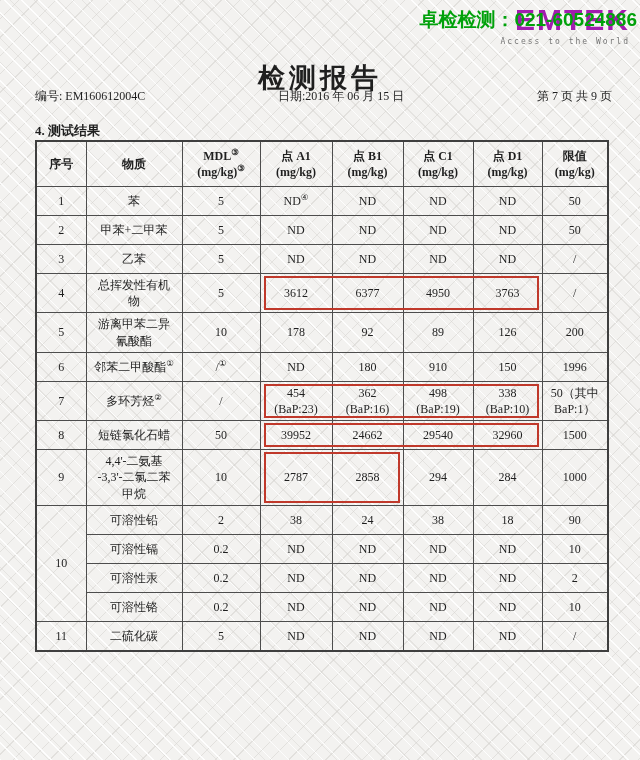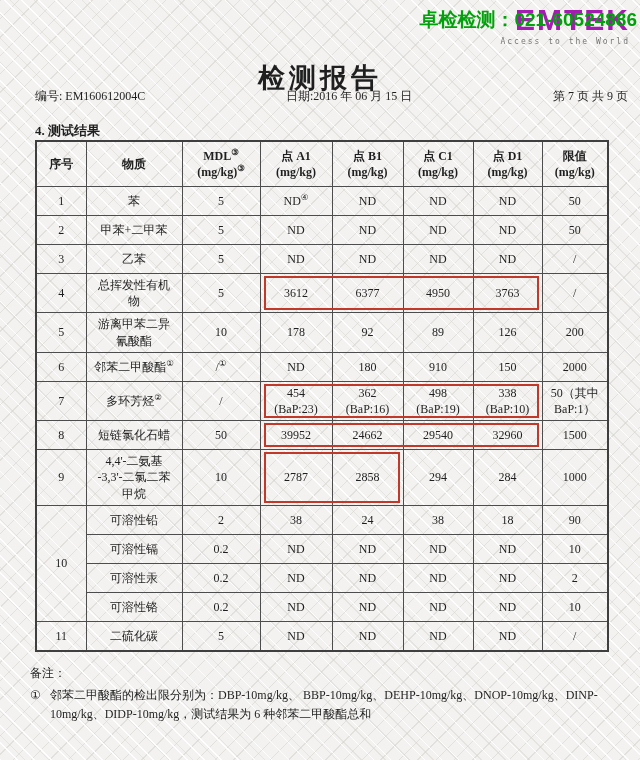--- a/index.html
+++ b/index.html
@@ -15,21 +15,21 @@
   }
   .brand{position:absolute;top:4px;right:10px;text-align:right;z-index:1;}
   .logo{font-family:"Liberation Sans","DejaVu Sans",sans-serif;font-weight:bold;
     font-size:30px;line-height:1.05;letter-spacing:2px;color:#a21caf;}
   .tagline{font-family:"DejaVu Sans Mono","Liberation Mono",monospace;font-size:8px;
     color:#757575;letter-spacing:2px;margin-top:1px;}
   .green-wm{position:absolute;top:7px;right:3px;z-index:2;white-space:nowrap;
     font-family:"Liberation Sans","DejaVu Sans",sans-serif;font-weight:bold;font-size:19px;}
   .title{position:absolute;top:36px;left:0;right:0;text-align:center;
     font-size:27px;font-weight:bold;letter-spacing:4px;margin-top:24px;}
-  .meta{position:absolute;top:88px;left:35px;right:12px;display:flex;
+  .meta{position:absolute;top:88px;left:35px;right:28px;display:flex;
     justify-content:space-between;font-size:12px;}
   .content{position:absolute;top:122px;left:0;right:0;}
   .sec-heading{margin:0 0 0 35px;font-size:13px;font-weight:bold;}
   .sec-subheading{margin:11px 0 9px 35px;font-size:13px;font-weight:bold;}
   table{border-collapse:collapse;table-layout:fixed;margin-left:35px;width:572px;
     font-size:12px;border:2px solid #3f3f3f;}
   th,td{border:1px solid var(--line);text-align:center;vertical-align:middle;
     padding:3px 2px;line-height:1.35;white-space:pre-line;position:relative;}
   th{font-weight:bold;height:38px;}
   td{height:22px;}
@@ -141,21 +141,21 @@
           <td>200</td>
         </tr>
         <tr>
           <td>6</td>
           <td>邻苯二甲酸酯<sup>①</sup></td>
           <td>/<sup>①</sup></td>
           <td>ND</td>
           <td>180</td>
           <td>910</td>
           <td>150</td>
-          <td>2000</td>
+          <td>1996</td>
         </tr>
         <tr>
           <td>7</td>
           <td>多环芳烃<sup>②</sup></td>
           <td>/</td>
           <td class="hl hl-first">454<div>(BaP:23)</div></td>
           <td class="hl">362<div>(BaP:16)</div></td>
           <td class="hl">498<div>(BaP:19)</div></td>
           <td class="hl hl-last">338<div>(BaP:10)</div></td>
           <td>50（其中
@@ -226,21 +226,13 @@
           <td>5</td>
           <td>ND</td>
           <td>ND</td>
           <td>ND</td>
           <td>ND</td>
           <td>/</td>
         </tr>
       </tbody>
   </table>
 
-  <div class="notes">
-    <div class="notes-title">备注：</div>
-    <div class="note">
-      <span class="marker">①</span>
-      <span class="txt">邻苯二甲酸酯的检出限分别为：DBP-10mg/kg、 BBP-10mg/kg、DEHP-10mg/kg、DNOP-10mg/kg、DINP-10mg/kg、DIDP-10mg/kg，测试结果为 6 种邻苯二甲酸酯总和</span>
-    </div>
-
-  </div>
 </div>
 
 </body></html>

